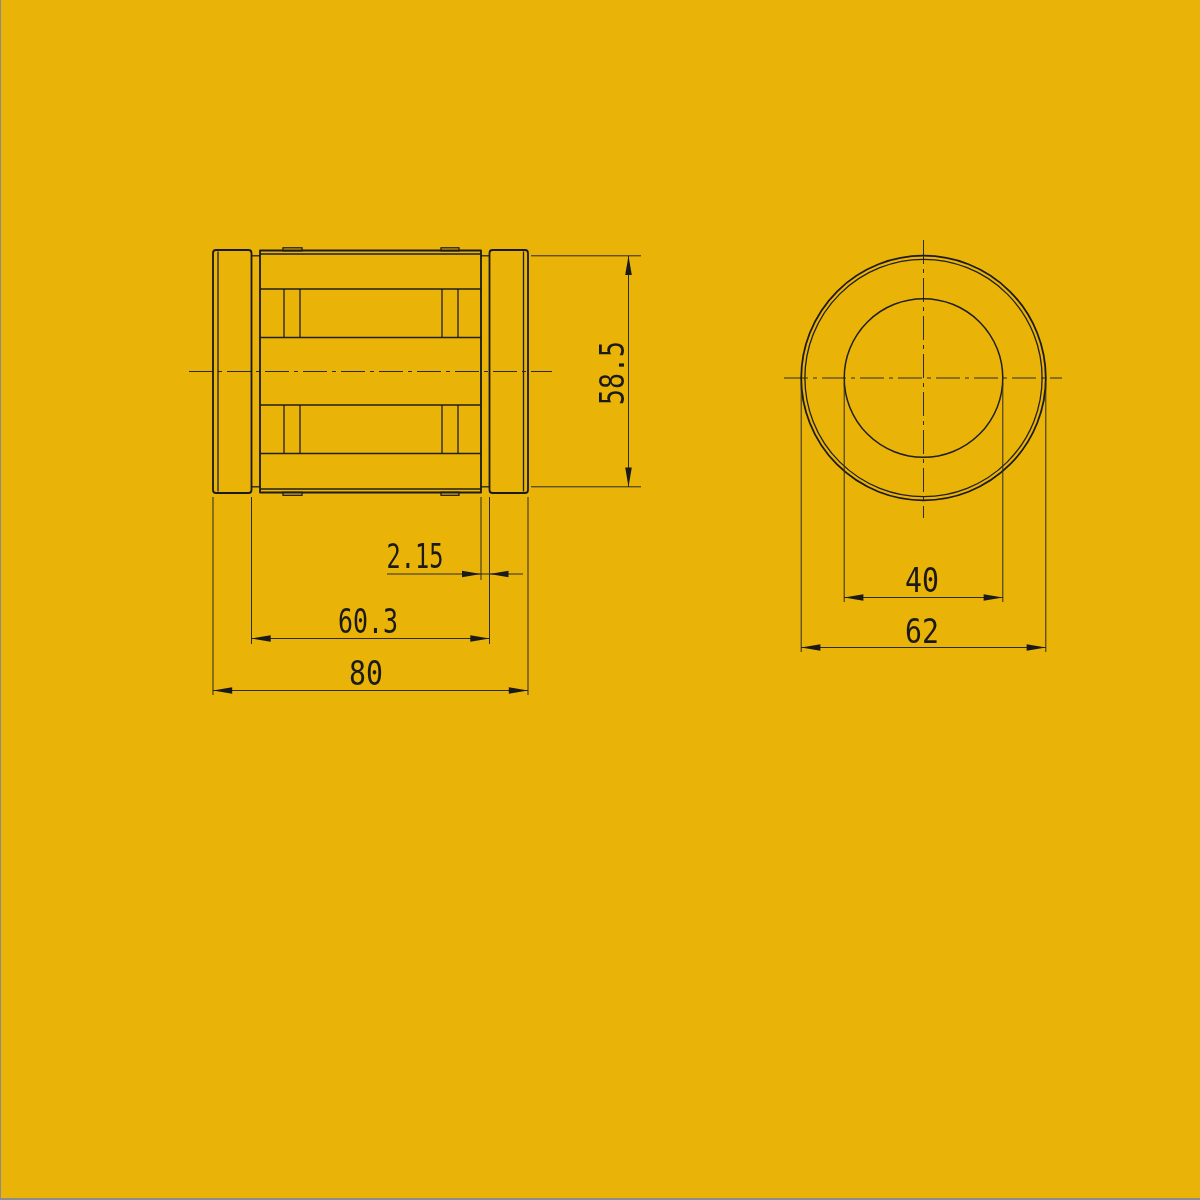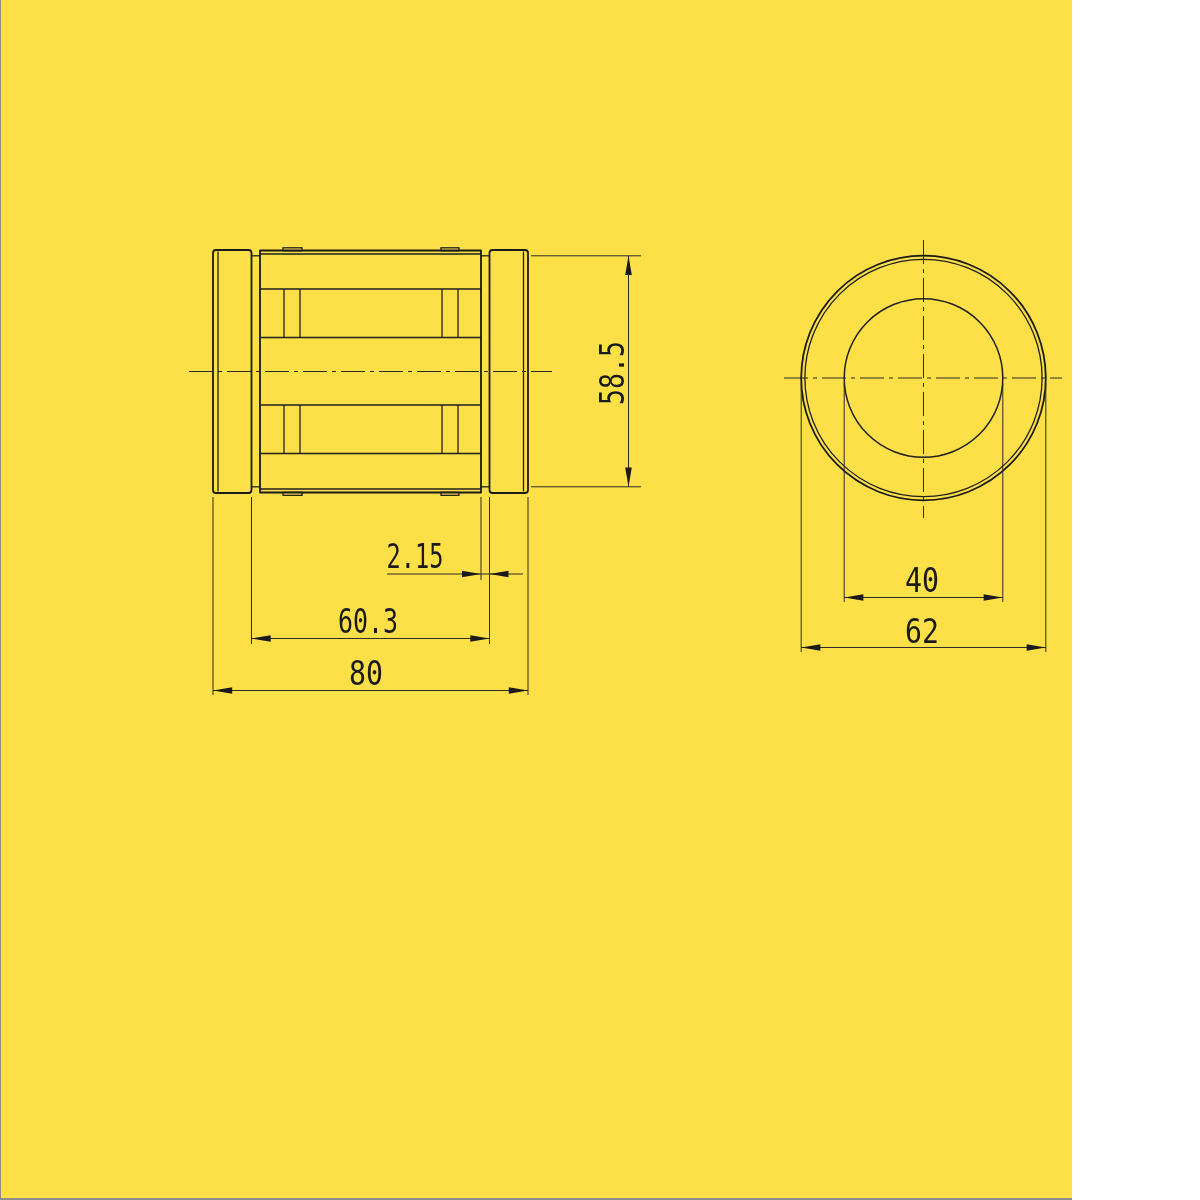--- a/index.html
+++ b/index.html
@@ -2,23 +2,23 @@
 <html><head>
 <meta charset="utf-8">
 <style>
   html, body {
     margin: 0;
     padding: 0;
     background: #ffffff;
   }
   #canvas {
     position: relative;
-    width: 1072px;
+    width: 1200px;
     height: 1200px;
-    background: #fde047;
+    background: #eab308;
     overflow: hidden;
   }
   svg { display: block; }
   .outline {
     stroke: #1a1a1a;
     stroke-width: 1.8;
     fill: none;
     stroke-linejoin: round;
   }
   .inner {

